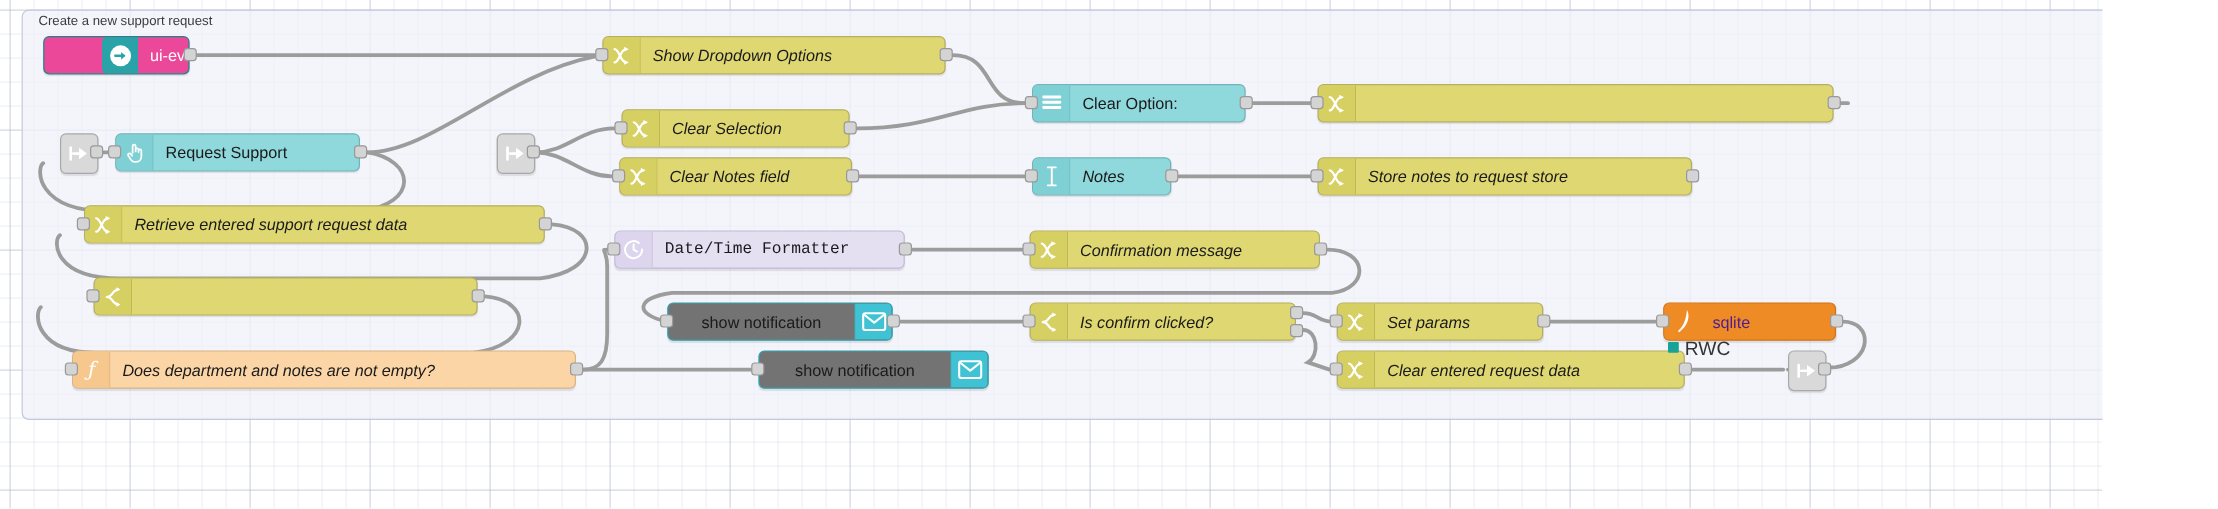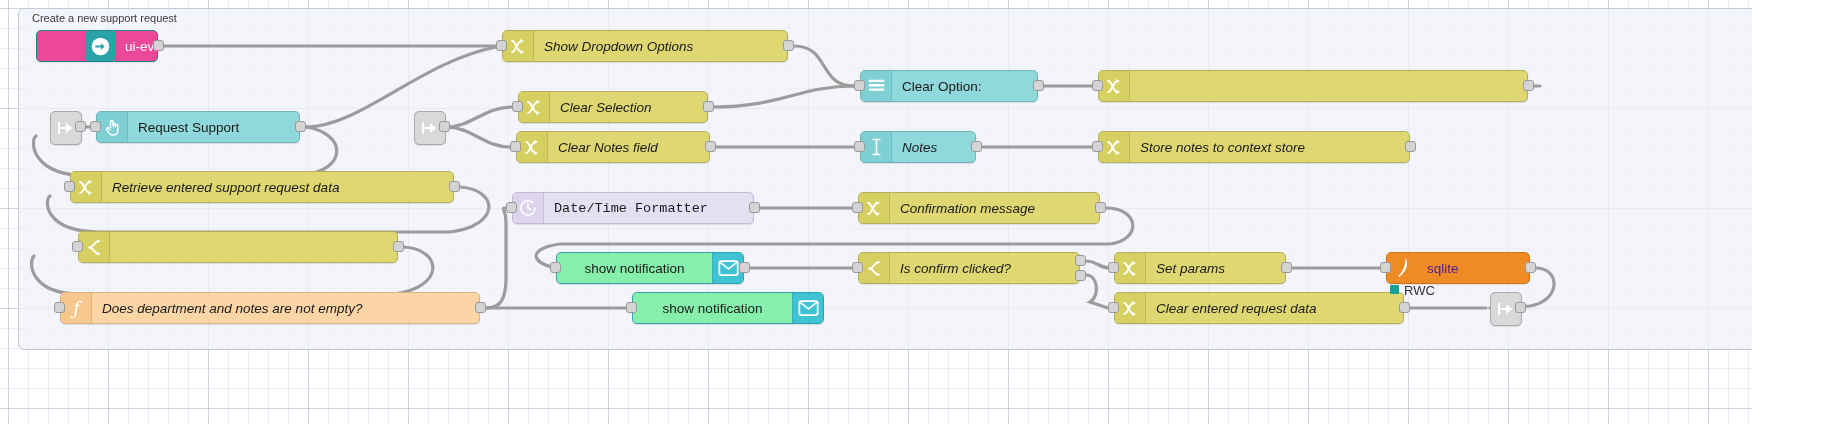--- a/index.html
+++ b/index.html
@@ -34,38 +34,38 @@
   .node .ic.right{border-right:none;border-left:1px solid rgba(0,0,0,.10);border-radius:0 4px 4px 0;}
   .node .lbl{padding:0 10px;font-size:13.5px;color:#1a1a1a;white-space:nowrap;overflow:hidden;}
   .node .lbl.it{font-style:italic;}
   .node.yellow{background:#dfd872;border-color:#b5ae5c;}
   .node.yellow .ic{background:#d6cf62;}
   .node.teal{background:#8fd8dc;border-color:#6fb4b8;}
   .node.teal .ic{background:#7fd0d4;}
   .node.tealdark{background:#ec4899;border-color:#1f8488;padding-left:48px;}
   .node.tealdark .lbl{color:#fff;}
   .node.tealdark .ic{background:#29a3a8;border-right:none;}
-  .node.cyan{background:#86efac;border-color:#2fa3b2;}
+  .node.cyan{background:#737373;border-color:#2fa3b2;}
   .node.cyan .ic{background:#3fc3d4;}
   .node.orange{background:#fbd5a6;border-color:#d8b384;}
   .node.orange .ic{background:#f7c88d;}
   .node.orangedark{background:#ef8b24;border-color:#cf7515;}
   .node.orangedark .lbl{color:#4c1d95;}
   .node.orangedark .ic{background:#ef8b24;border-right:none;}
   .node.lilac{background:#e5dff2;border-color:#c2b9d6;}
   .node.lilac .ic{background:#ddd5ee;}
 
   .linknode{position:absolute;width:30px;height:32px;border-radius:5px;
             background:#d9d9d9;border:1px solid #a9a9a9;
             display:flex;align-items:center;justify-content:center;
             box-shadow:0 1px 1px rgba(0,0,0,.10);}
   .port{position:absolute;width:11px;height:11px;border-radius:3px;background:#d4d4d4;
         border:1px solid #999;box-sizing:border-box;}
   .status-dot{position:absolute;width:9px;height:9px;background:#17a398;border-radius:1px;}
-  .status-lbl{position:absolute;font-size:13px;color:#333;white-space:nowrap;}
+  .status-lbl{position:absolute;font-size:16px;color:#333;white-space:nowrap;}
   svg.gly{display:block;}
 </style>
 </head>
 <body>
 
 <div id="canvas">
   <div id="grid"></div>
   <div id="gridmajor"></div>
 
   <div class="group" id="group-box" style="left: 18px; top: 8px; width: 1808px; height: 340px;"></div>
@@ -218,21 +218,21 @@
       <div class="port" style="left: 971px; top: 141px;"></div>
       <div class="node yellow" style="left: 1098px; top: 131px; width: 312px;">
         <div class="ic">
           <svg class="gly" width="19" height="19" viewBox="0 0 24 24" aria-hidden="true">
         <path d="M4 5 C 9 5, 10 19, 16 19" stroke="#ffffff" stroke-width="2.4" fill="none" stroke-linecap="round"></path>
         <path d="M4 19 C 9 19, 10 5, 16 5" stroke="#ffffff" stroke-width="2.4" fill="none" stroke-linecap="round"></path>
         <path d="M14 2.5 L 19 5 L 14 7.5 Z" fill="#ffffff"></path>
         <path d="M14 16.5 L 19 19 L 14 21.5 Z" fill="#ffffff"></path>
       </svg>
         </div>
-        <div class="lbl it">Store notes to context store</div>
+        <div class="lbl it">Store notes to request store</div>
       </div>
       <div class="port" style="left: 1092px; top: 141px;"></div>
       <div class="port" style="left: 1405px; top: 141px;"></div>
       <div class="node yellow" style="left: 70px; top: 171px; width: 384px;">
         <div class="ic">
           <svg class="gly" width="19" height="19" viewBox="0 0 24 24" aria-hidden="true">
         <path d="M4 5 C 9 5, 10 19, 16 19" stroke="#ffffff" stroke-width="2.4" fill="none" stroke-linecap="round"></path>
         <path d="M4 19 C 9 19, 10 5, 16 5" stroke="#ffffff" stroke-width="2.4" fill="none" stroke-linecap="round"></path>
         <path d="M14 2.5 L 19 5 L 14 7.5 Z" fill="#ffffff"></path>
         <path d="M14 16.5 L 19 19 L 14 21.5 Z" fill="#ffffff"></path>

